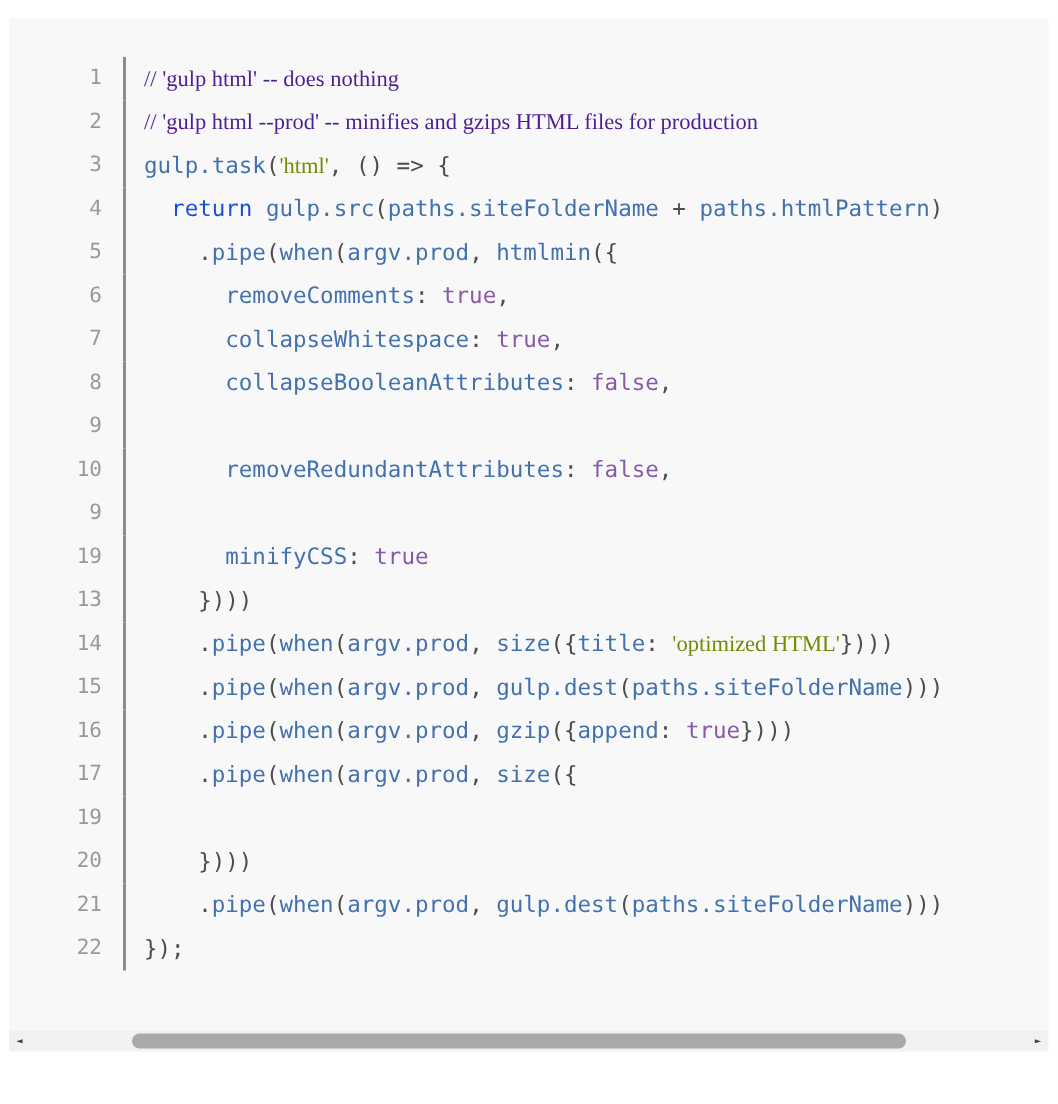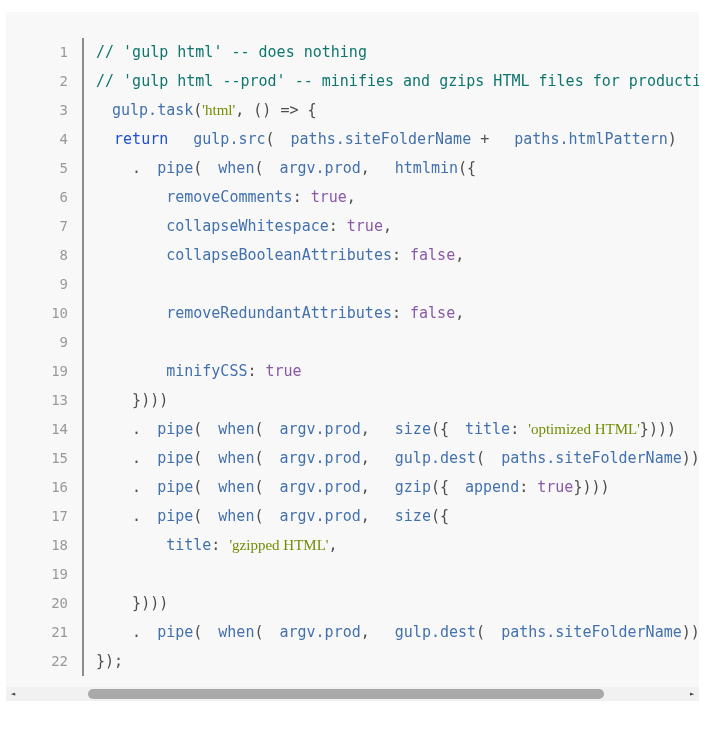--- a/index.html
+++ b/index.html
@@ -39,23 +39,23 @@
     font-size: 14px;
     color: #999999;
     border-right: 2px solid #8c8c8c;
     user-select: none;
   }
   .line-code {
     padding-left: 12px;
     white-space: pre;
     color: #4d4d4c;
   }
-  .tok-c { color: #0f766e; }
+  .tok-c { color: #4c1d95; font-family: Liberation Serif, serif; }
   .tok-p { color: #4d4d4c; }
-  .tok-f { color: #4271ae; margin-left: 16px; }
+  .tok-f { color: #4271ae; }
   .tok-s { color: #718c00; font-family: Liberation Serif, serif; }
   .tok-k { color: #1d4ed8; }
   .tok-b { color: #8959a8; }
   .scrollbar {
     position: absolute;
     left: 0;
     bottom: 0;
     width: 100%;
     height: 14px;
     background: #f1f1f1;
@@ -104,21 +104,20 @@
       <div class="code-line"><span class="line-number">8</span><span class="line-code"><span class="tok tok-p">      </span><span class="tok tok-f">collapseBooleanAttributes</span><span class="tok tok-p">: </span><span class="tok tok-b">false</span><span class="tok tok-p">,</span></span></div>
       <div class="code-line"><span class="line-number">9</span></div>
       <div class="code-line"><span class="line-number">10</span><span class="line-code"><span class="tok tok-p">      </span><span class="tok tok-f">removeRedundantAttributes</span><span class="tok tok-p">: </span><span class="tok tok-b">false</span><span class="tok tok-p">,</span></span></div>
       <div class="code-line"><span class="line-number">9</span></div>
       <div class="code-line"><span class="line-number">19</span><span class="line-code"><span class="tok tok-p">      </span><span class="tok tok-f">minifyCSS</span><span class="tok tok-p">: </span><span class="tok tok-b">true</span></span></div>
       <div class="code-line"><span class="line-number">13</span><span class="line-code"><span class="tok tok-p">    })))</span></span></div>
       <div class="code-line"><span class="line-number">14</span><span class="line-code"><span class="tok tok-p">    .</span><span class="tok tok-f">pipe</span><span class="tok tok-p">(</span><span class="tok tok-f">when</span><span class="tok tok-p">(</span><span class="tok tok-f">argv.prod</span><span class="tok tok-p">, </span><span class="tok tok-f">size</span><span class="tok tok-p">({</span><span class="tok tok-f">title</span><span class="tok tok-p">: </span><span class="tok tok-s">'optimized HTML'</span><span class="tok tok-p">})))</span></span></div>
       <div class="code-line"><span class="line-number">15</span><span class="line-code"><span class="tok tok-p">    .</span><span class="tok tok-f">pipe</span><span class="tok tok-p">(</span><span class="tok tok-f">when</span><span class="tok tok-p">(</span><span class="tok tok-f">argv.prod</span><span class="tok tok-p">, </span><span class="tok tok-f">gulp.dest</span><span class="tok tok-p">(</span><span class="tok tok-f">paths.siteFolderName</span><span class="tok tok-p">)))</span></span></div>
       <div class="code-line"><span class="line-number">16</span><span class="line-code"><span class="tok tok-p">    .</span><span class="tok tok-f">pipe</span><span class="tok tok-p">(</span><span class="tok tok-f">when</span><span class="tok tok-p">(</span><span class="tok tok-f">argv.prod</span><span class="tok tok-p">, </span><span class="tok tok-f">gzip</span><span class="tok tok-p">({</span><span class="tok tok-f">append</span><span class="tok tok-p">: </span><span class="tok tok-b">true</span><span class="tok tok-p">})))</span></span></div>
       <div class="code-line"><span class="line-number">17</span><span class="line-code"><span class="tok tok-p">    .</span><span class="tok tok-f">pipe</span><span class="tok tok-p">(</span><span class="tok tok-f">when</span><span class="tok tok-p">(</span><span class="tok tok-f">argv.prod</span><span class="tok tok-p">, </span><span class="tok tok-f">size</span><span class="tok tok-p">({</span></span></div>
-      <div class="code-line"><span class="line-number">18</span><span class="line-code"><span class="tok tok-p">      </span><span class="tok tok-f">title</span><span class="tok tok-p">: </span><span class="tok tok-s">'gzipped HTML'</span><span class="tok tok-p">,</span></span></div>
       <div class="code-line"><span class="line-number">19</span></div>
       <div class="code-line"><span class="line-number">20</span><span class="line-code"><span class="tok tok-p">    })))</span></span></div>
       <div class="code-line"><span class="line-number">21</span><span class="line-code"><span class="tok tok-p">    .</span><span class="tok tok-f">pipe</span><span class="tok tok-p">(</span><span class="tok tok-f">when</span><span class="tok tok-p">(</span><span class="tok tok-f">argv.prod</span><span class="tok tok-p">, </span><span class="tok tok-f">gulp.dest</span><span class="tok tok-p">(</span><span class="tok tok-f">paths.siteFolderName</span><span class="tok tok-p">)))</span></span></div>
       <div class="code-line"><span class="line-number">22</span><span class="line-code"><span class="tok tok-p">});</span></span></div>
     </div>
   <div class="scrollbar">
     <div class="sb-arrow left">◄</div>
     <div class="sb-track">
       <div class="sb-thumb" style="left: 10%; width: 78%;"></div>
     </div>

